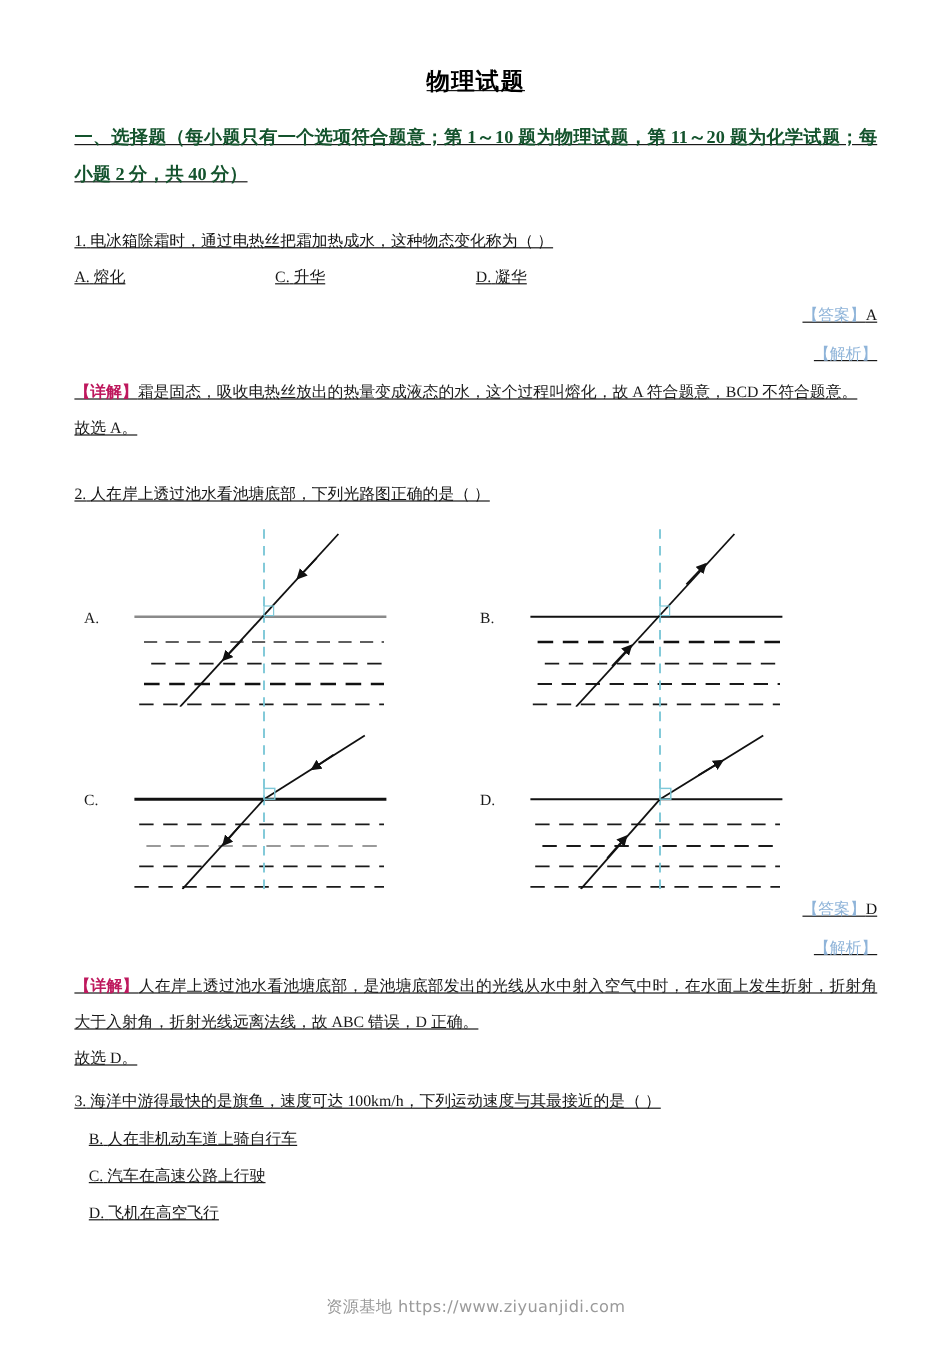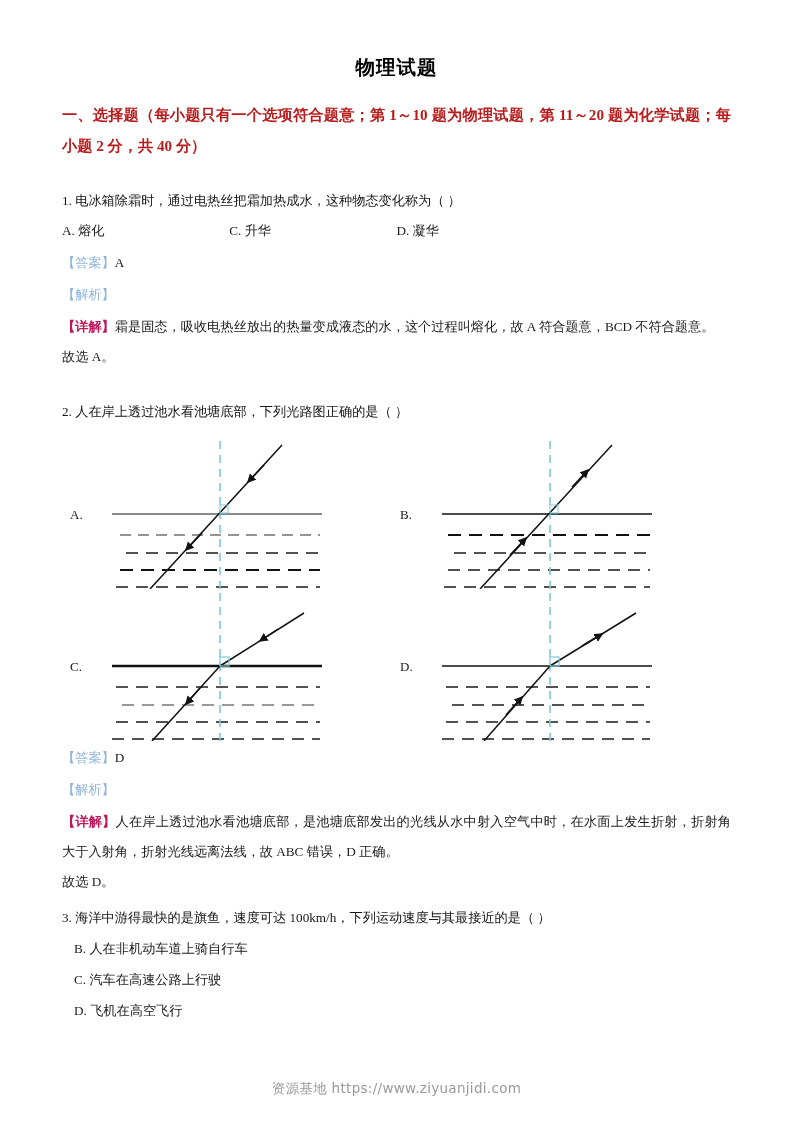--- a/index.html
+++ b/index.html
@@ -14,38 +14,39 @@
     color: #1a1a1a;
     position: relative;
     overflow: hidden;
   }
   .page {
     position: relative;
     width: 793px;
     height: 1122px;
     box-sizing: border-box;
     padding: 0 62px;
+    text-decoration: underline;
   }
   .doc-title {
     text-align: center;
     font-size: 19.5px;
     font-weight: bold;
     letter-spacing: 1px;
     margin: 0;
     padding-top: 54px;
     padding-bottom: 4px;
     color: #000;
   }
   .section-heading {
     font-size: 15.2px;
     font-weight: bold;
     line-height: 31px;
     margin-top: 14px;
     text-align: justify;
-    color: #b91c1c;
+    color: #14532d;
   }
   .q-line {
     font-size: 13.2px;
     line-height: 30px;
     margin-top: 6px;
     color: #141414;
   }
   .q-stem {
     margin-top: 25px;
   }
@@ -63,20 +64,21 @@
     line-height: 31px;
     padding-left: 12px;
   }
   .tag {
     color: #8fb4d9;
   }
   .ans-line {
     font-size: 13.2px;
     line-height: 30px;
     margin-top: 2px;
+    text-align: right;
   }
   .ans-val {
     color: #141414;
   }
   .expl {
     font-size: 13.2px;
     line-height: 30px;
     text-align: justify;
     margin-top: 2px;
   }

